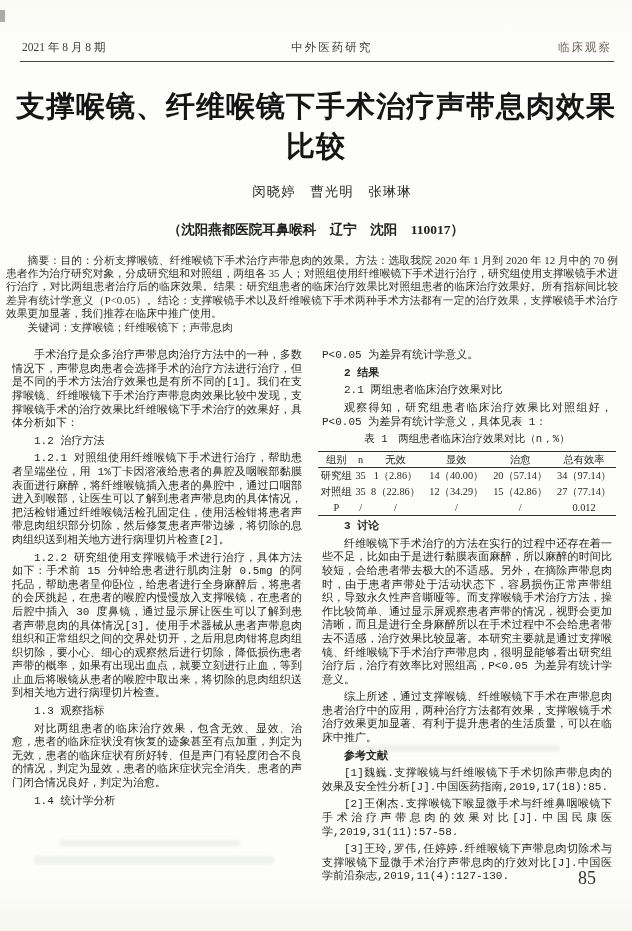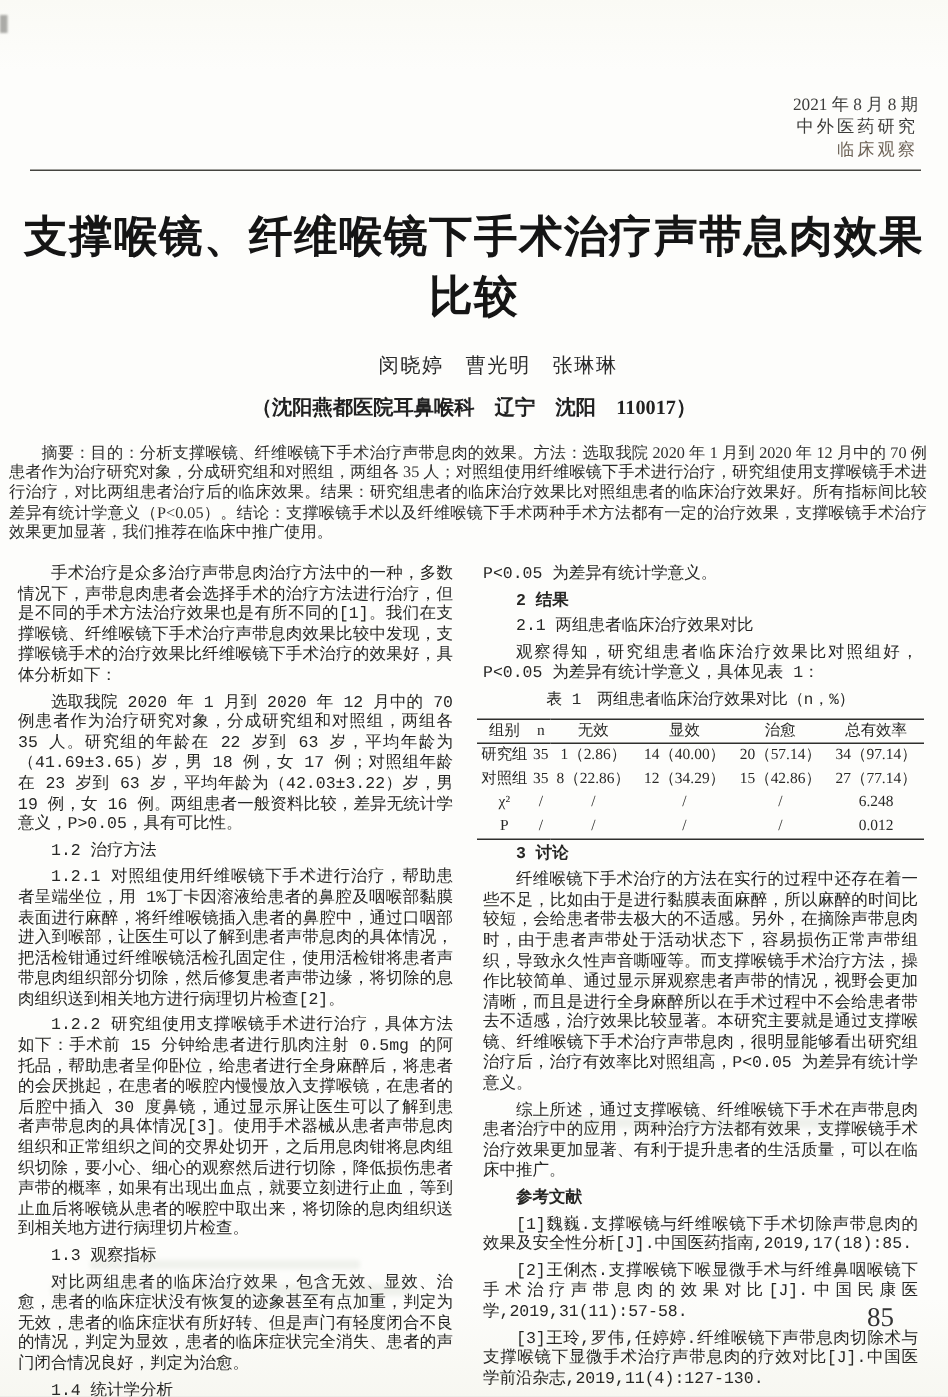--- a/index.html
+++ b/index.html
@@ -8,33 +8,33 @@
     width:632px;height:931px;
     margin:0 auto;
     background:linear-gradient(180deg,#fafaf5 0%,#fdfdfb 5%,#fdfdfb 93%,#f7f7f1 100%);
     font-family:"Liberation Serif","DejaVu Serif",serif;
     color:#262626;
     overflow:hidden;
   }
   
   .jheader{
     display:flex;justify-content:space-between;align-items:flex-end;
-    padding:62px 20px 6px 22px;
-    font-size:11.5px;color:#3c3c3a;flex-direction:column;
+    padding:40px 20px 6px 22px;
+    font-size:11.5px;color:#3c3c3a;
   }
   .jheader .journal{letter-spacing:2px;}
   .jheader .section{color:#6e6458;letter-spacing:2px;}
   .header-rule{border-bottom:1.6px solid #45443f;margin:0 18px 0 20px;}
   
   .title{
     text-align:center;font-size:29px;font-weight:bold;color:#151515;
     letter-spacing:1px;margin:24px 8px 0;line-height:40px;
   }
   .authors{text-align:center;font-size:13.5px;margin-top:17px;color:#2b2b2b;letter-spacing:1px;padding-left:32px;}
-  .affiliation{text-align:center;font-size:13.5px;font-weight:bold;margin-top:10px;color:#222;}
+  .affiliation{text-align:center;font-size:13.5px;font-weight:bold;margin-top:20px;color:#222;}
   
   .abstract{
     margin:15px 14px 0 6px;font-size:10.8px;line-height:13.2px;
     text-align:justify;text-indent:2em;color:#2e2e2c;
   }
   .keywords{margin:1px 14px 0 6px;font-size:10.8px;line-height:13.2px;text-indent:2em;color:#2e2e2c;}
   
   .columns{display:flex;gap:12px;padding:0 10px 0 8px;margin-top:11px;}
   .col{width:298px;font-size:11px;line-height:13.6px;text-align:justify;color:#272725;}
   .col p{margin:4px;text-indent:2em;font-family:Liberation Mono, monospace;}
@@ -67,26 +67,26 @@
     <span class="journal">中外医药研究</span>
     <span class="section">临床观察</span>
   </div>
   <div class="header-rule"></div>
 
   <div class="title">支撑喉镜、纤维喉镜下手术治疗声带息肉效果比较</div>
   <div class="authors">闵晓婷　曹光明　张琳琳</div>
   <div class="affiliation">（沈阳燕都医院耳鼻喉科　辽宁　沈阳　110017）</div>
 
   <div class="abstract">摘要：目的：分析支撑喉镜、纤维喉镜下手术治疗声带息肉的效果。方法：选取我院 2020 年 1 月到 2020 年 12 月中的 70 例患者作为治疗研究对象，分成研究组和对照组，两组各 35 人；对照组使用纤维喉镜下手术进行治疗，研究组使用支撑喉镜手术进行治疗，对比两组患者治疗后的临床效果。结果：研究组患者的临床治疗效果比对照组患者的临床治疗效果好。所有指标间比较差异有统计学意义（P&lt;0.05）。结论：支撑喉镜手术以及纤维喉镜下手术两种手术方法都有一定的治疗效果，支撑喉镜手术治疗效果更加显著，我们推荐在临床中推广使用。</div>
+  <div class="keywords">关键词：支撑喉镜；纤维喉镜下；声带息肉</div>
 
   <div class="columns">
 
     <div class="col">
       <p>手术治疗是众多治疗声带息肉治疗方法中的一种，多数情况下，声带息肉患者会选择手术的治疗方法进行治疗，但是不同的手术方法治疗效果也是有所不同的[1]。我们在支撑喉镜、纤维喉镜下手术治疗声带息肉效果比较中发现，支撑喉镜手术的治疗效果比纤维喉镜下手术治疗的效果好，具体分析如下：</p>
-      <p>选取我院 2020 年 1 月到 2020 年 12 月中的 70 例患者作为治疗研究对象，分成研究组和对照组，两组各 35 人。研究组的年龄在 22 岁到 63 岁，平均年龄为（41.69±3.65）岁，男 18 例，女 17 例；对照组年龄在 23 岁到 63 岁，平均年龄为（42.03±3.22）岁，男 19 例，女 16 例。两组患者一般资料比较，差异无统计学意义，P&gt;0.05，具有可比性。</p>
       <p>1.2 治疗方法</p>
       <p>1.2.1 对照组使用纤维喉镜下手术进行治疗，帮助患者呈端坐位，用 1%丁卡因溶液给患者的鼻腔及咽喉部黏膜表面进行麻醉，将纤维喉镜插入患者的鼻腔中，通过口咽部进入到喉部，让医生可以了解到患者声带息肉的具体情况，把活检钳通过纤维喉镜活检孔固定住，使用活检钳将患者声带息肉组织部分切除，然后修复患者声带边缘，将切除的息肉组织送到相关地方进行病理切片检查[2]。</p>
       <p>1.2.2 研究组使用支撑喉镜手术进行治疗，具体方法如下：手术前 15 分钟给患者进行肌肉注射 0.5mg 的阿托品，帮助患者呈仰卧位，给患者进行全身麻醉后，将患者的会厌挑起，在患者的喉腔内慢慢放入支撑喉镜，在患者的后腔中插入 30 度鼻镜，通过显示屏让医生可以了解到患者声带息肉的具体情况[3]。使用手术器械从患者声带息肉组织和正常组织之间的交界处切开，之后用息肉钳将息肉组织切除，要小心、细心的观察然后进行切除，降低损伤患者声带的概率，如果有出现出血点，就要立刻进行止血，等到止血后将喉镜从患者的喉腔中取出来，将切除的息肉组织送到相关地方进行病理切片检查。</p>
       <p>1.3 观察指标</p>
       <p>对比两组患者的临床治疗效果，包含无效、显效、治愈，患者的临床症状没有恢复的迹象甚至有点加重，判定为无效，患者的临床症状有所好转、但是声门有轻度闭合不良的情况，判定为显效，患者的临床症状完全消失、患者的声门闭合情况良好，判定为治愈。</p>
       <p>1.4 统计学分析</p>
     </div>
 
     <div class="col">
       <p class="noindent">P&lt;0.05 为差异有统计学意义。</p>
@@ -117,28 +117,20 @@
           </tr>
           <tr>
             <td>对照组</td>
             <td>35</td>
             <td>8（22.86）</td>
             <td>12（34.29）</td>
             <td>15（42.86）</td>
             <td>27（77.14）</td>
           </tr>
           <tr>
-            <td>χ²</td>
-            <td>/</td>
-            <td>/</td>
-            <td>/</td>
-            <td>/</td>
-            <td>6.248</td>
-          </tr>
-          <tr>
             <td>P</td>
             <td>/</td>
             <td>/</td>
             <td>/</td>
             <td>/</td>
             <td>0.012</td>
           </tr>
         </tbody>
       </table>
 

